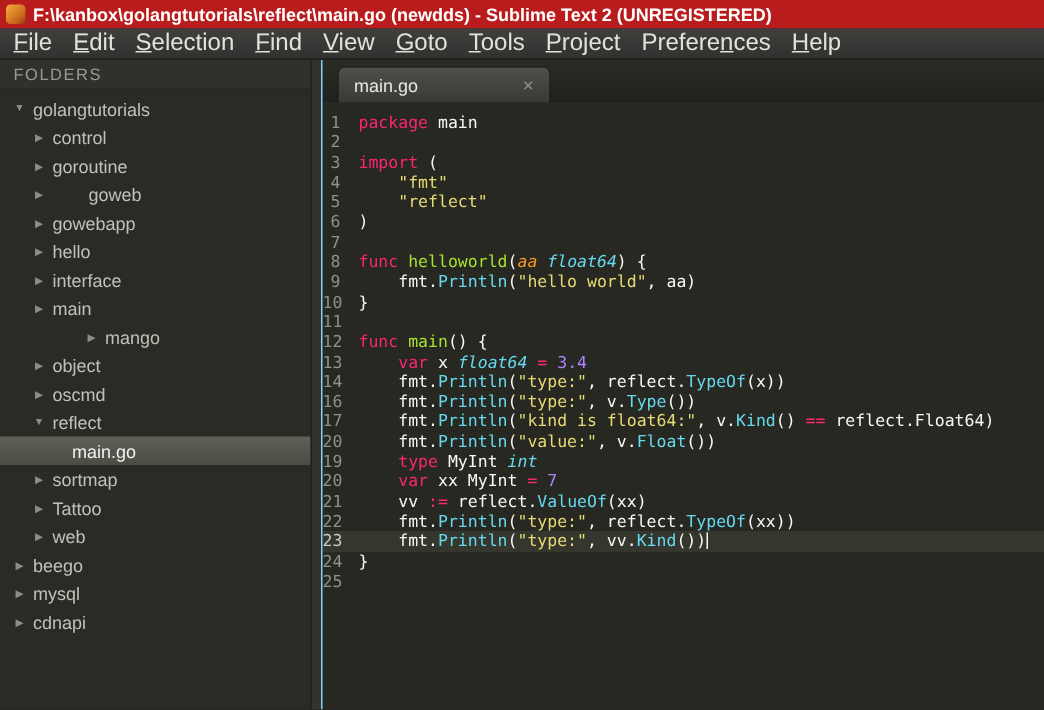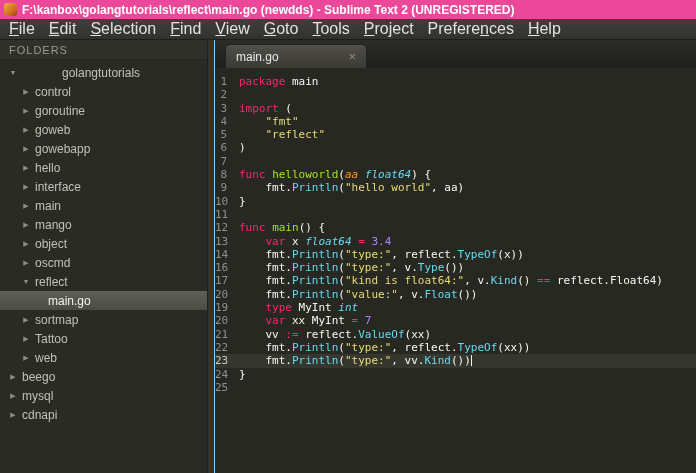--- a/index.html
+++ b/index.html
@@ -1,21 +1,21 @@
 <!DOCTYPE html>
 <html><head>
 <meta charset="utf-8">
 <style>
   * { margin:0; padding:0; box-sizing:border-box; }
   html,body { width:696px; height:473px; overflow:hidden; background:#272822;
               font-family:"Liberation Sans", sans-serif; }
   .window { width:696px; height:473px; display:flex; flex-direction:column; }
 
   
-  .titlebar { height:19px; background:#ec4899; display:flex; align-items:center;
+  .titlebar { height:19px; background:#b91c1c; display:flex; align-items:center;
               padding-left:4px; flex-shrink:0;text-align:right; }
   .app-icon { width:13px; height:13px; border-radius:3px; margin-right:5px;
               background:linear-gradient(135deg,#f3b13c,#c9661c 70%,#8c3d10); flex-shrink:0; }
   .title-text { color:#fff; font-weight:bold; font-size:12px; white-space:nowrap; }
 
   
   .menubar { height:21px; background:linear-gradient(#403f3c,#313130);
              border-bottom:1px solid #1d1d1b; display:flex; align-items:center;
              padding-left:2px; flex-shrink:0; }
   .menu-item { color:#e2e2dd; font-size:16px; padding:2px 7px; cursor:default; }
@@ -90,53 +90,53 @@
       <span class="menu-item"><u>P</u>roject</span>
       <span class="menu-item">Prefere<u>n</u>ces</span>
       <span class="menu-item"><u>H</u>elp</span>
     </div>
 
   <div class="main">
 
     <div class="sidebar">
       <div class="folders-header">FOLDERS</div>
       <div class="tree" id="tree">
-          <div class="tree-row" style="padding-left: 7px; gap: 40px;">
+          <div class="tree-row" style="padding-left: 7px;">
             <span class="arrow">▼</span>
             <span class="tree-label">golangtutorials</span>
           </div>
           <div class="tree-row" style="padding-left: 20px;">
             <span class="arrow">▶</span>
             <span class="tree-label">control</span>
           </div>
           <div class="tree-row" style="padding-left: 20px;">
             <span class="arrow">▶</span>
             <span class="tree-label">goroutine</span>
           </div>
-          <div class="tree-row" style="padding-left: 20px;">
+          <div class="tree-row" style="padding-left: 20px; gap: 24px;">
             <span class="arrow">▶</span>
             <span class="tree-label">goweb</span>
           </div>
           <div class="tree-row" style="padding-left: 20px;">
             <span class="arrow">▶</span>
             <span class="tree-label">gowebapp</span>
           </div>
           <div class="tree-row" style="padding-left: 20px;">
             <span class="arrow">▶</span>
             <span class="tree-label">hello</span>
           </div>
           <div class="tree-row" style="padding-left: 20px;">
             <span class="arrow">▶</span>
             <span class="tree-label">interface</span>
           </div>
           <div class="tree-row" style="padding-left: 20px;">
             <span class="arrow">▶</span>
             <span class="tree-label">main</span>
           </div>
-          <div class="tree-row" style="padding-left: 20px;">
+          <div class="tree-row" style="padding-left: 20px; margin-left: 35px;">
             <span class="arrow">▶</span>
             <span class="tree-label">mango</span>
           </div>
           <div class="tree-row" style="padding-left: 20px;">
             <span class="arrow">▶</span>
             <span class="tree-label">object</span>
           </div>
           <div class="tree-row" style="padding-left: 20px;">
             <span class="arrow">▶</span>
             <span class="tree-label">oscmd</span>

